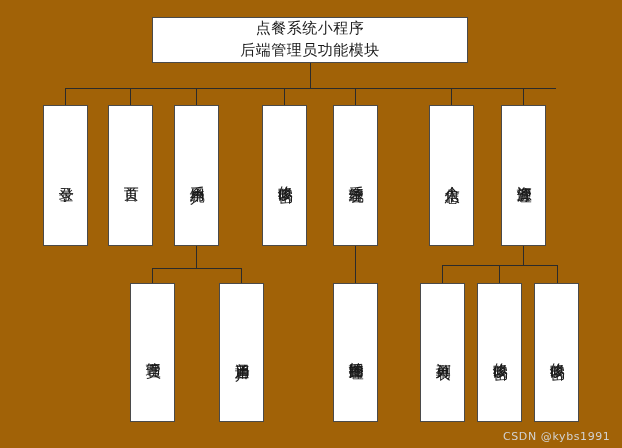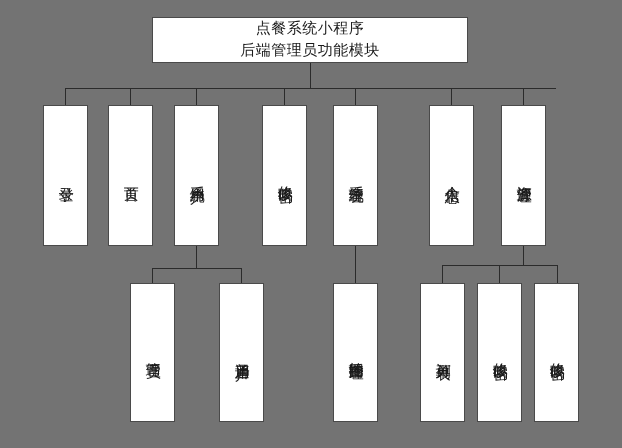--- a/index.html
+++ b/index.html
@@ -8,21 +8,21 @@
     padding: 0;
     background: #ffffff;
   }
   body {
     font-family: "DejaVu Sans", "Liberation Sans", sans-serif;
   }
   #canvas {
     position: relative;
     width: 622px;
     height: 448px;
-    background: #737373;
+    background: #a16207;
     overflow: hidden;
   }
   .node {
     position: absolute;
     box-sizing: border-box;
     border: 1px solid #4a4a4a;
     background: #ffffff;
     display: flex;
     align-items: center;
     justify-content: center;
@@ -147,14 +147,15 @@
   </div>
 
   <div class="node vert" style="left:477px; top:283px; width:45px; height:139px;">
     <span class="node-label">修改密码</span>
   </div>
 
   <div class="node vert" style="left:534px; top:283px; width:45px; height:139px;">
     <span class="node-label">修改密码</span>
   </div>
 
+  <div class="watermark" style="left:503px; top:430px;">CSDN @kybs1991</div>
 
 </div>
 
 </body></html>

